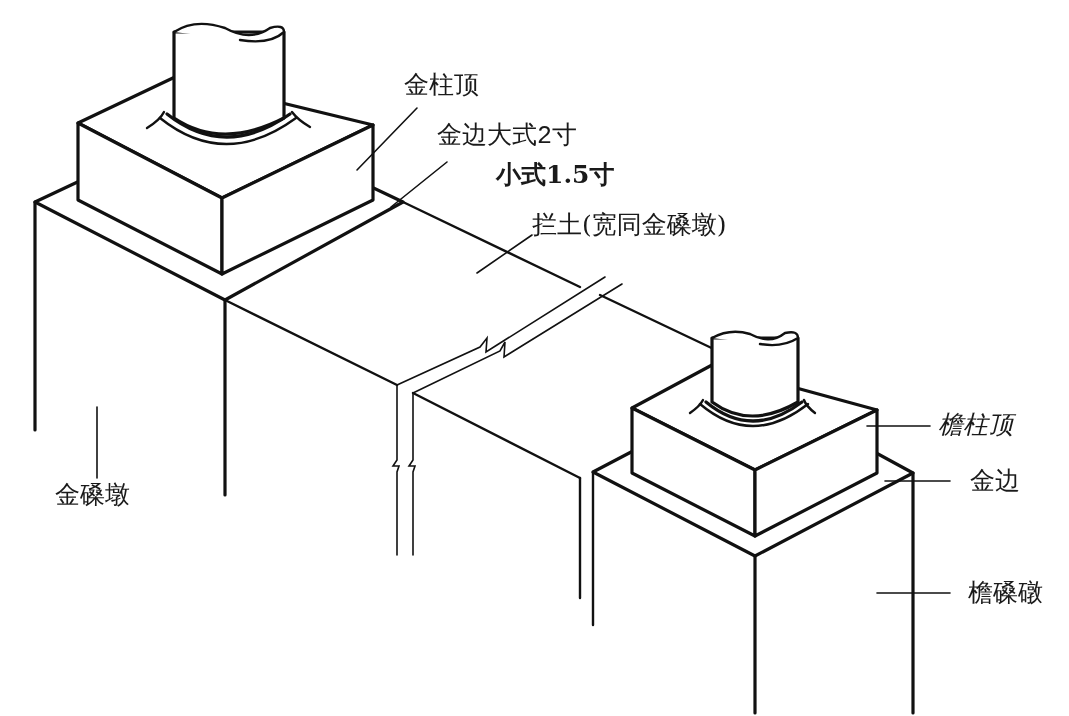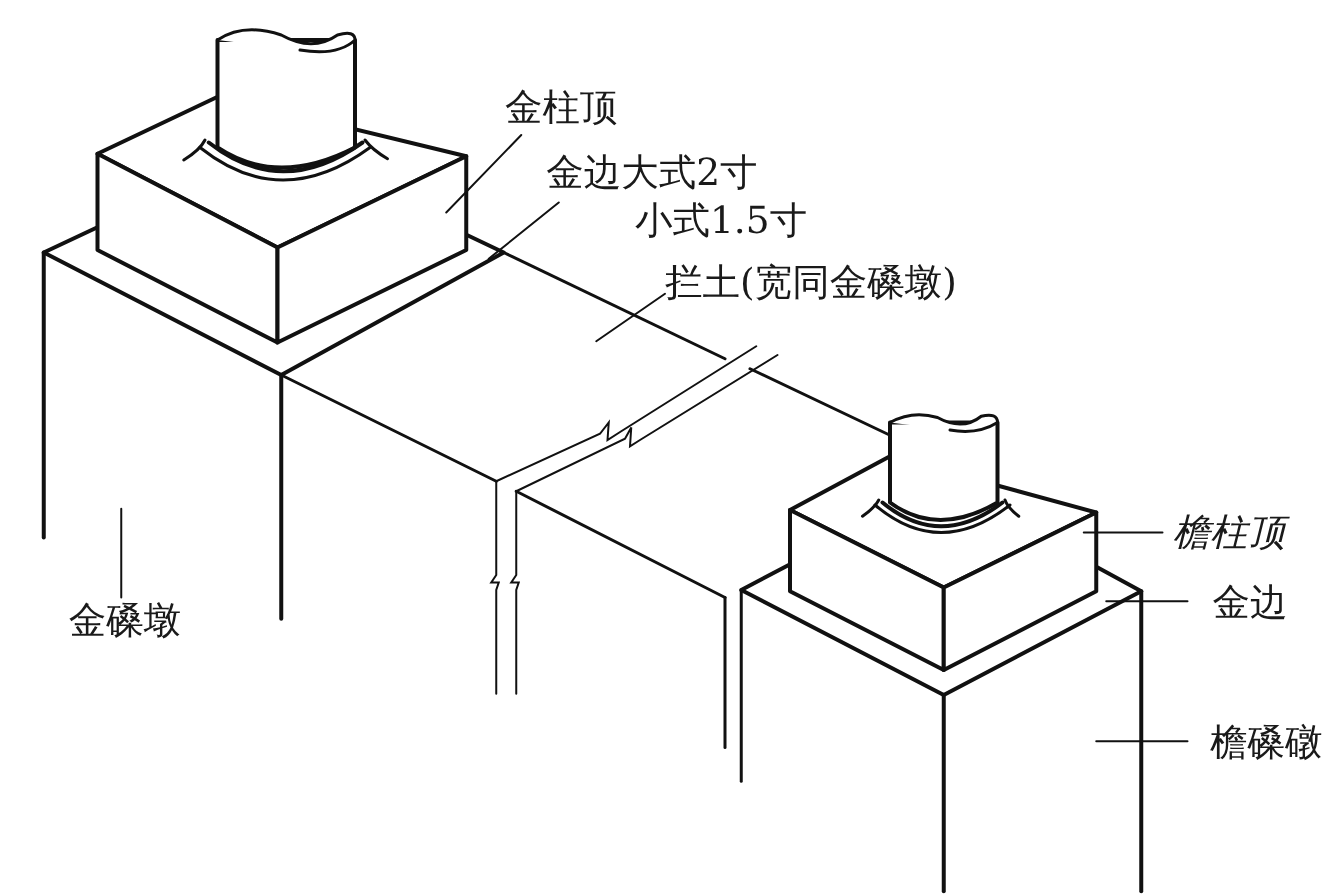--- a/index.html
+++ b/index.html
@@ -1,21 +1,21 @@
 <!DOCTYPE html>
 <html><head>
 <meta charset="utf-8">
 <style>
   html, body { margin: 0; padding: 0; background: #ffffff; }
   body { width: 1069px; height: 716px; overflow: hidden; position: relative; }
   #diagram { position: absolute; left: 0; top: 0; width: 1069px; height: 716px; }
   .label {
     position: absolute;
     font-family: "DejaVu Serif", "Liberation Serif", serif;
-    font-size: 30px;
+    font-size: 25px;
     color: #1a1a1a;
     white-space: nowrap;
     line-height: 1;
   }
   svg .thick { stroke: #111; stroke-width: 3.2; fill: none; stroke-linejoin: round; stroke-linecap: round; }
   svg .med { stroke: #111; stroke-width: 2.4; fill: none; stroke-linejoin: round; stroke-linecap: round; }
   svg .thin { stroke: #111; stroke-width: 1.6; fill: none; stroke-linecap: round; }
   svg .fillw { fill: #fff; }
 </style>
 </head>
@@ -87,19 +87,19 @@
     <line class="thin" x1="391" y1="207" x2="447" y2="162"></line>
     <line class="thin" x1="477" y1="273" x2="532" y2="235"></line>
     <line class="thin" x1="97" y1="407" x2="97" y2="478"></line>
     <line class="thin" x1="867" y1="426" x2="930" y2="426"></line>
     <line class="thin" x1="885" y1="481" x2="950" y2="481"></line>
     <line class="thin" x1="877" y1="593" x2="950" y2="593"></line>
   </g>
 </svg>
 
 <div class="label" style="left:404px;top:72px;">金柱顶</div>
-<div class="label" style="left:437px;top:124px;">金边大式2寸</div>
-<div class="label" style="left:508px;top:162px;">小式1.5寸</div>
+<div class="label" style="left:437px;top:124px;font-family:Liberation Mono, monospace;">金边大式2寸</div>
+<div class="label" style="left:496px;top:162px;font-weight:bold;">小式1.5寸</div>
 <div class="label" style="left:532px;top:212px;">拦土(宽同金磉墩)</div>
 <div class="label" style="left:55px;top:482px;">金磉墩</div>
 <div class="label" style="left:938px;top:412px;font-style:italic;">檐柱顶</div>
 <div class="label" style="left:970px;top:468px;text-align:center;">金边</div>
 <div class="label" style="left:968px;top:580px;">檐磉礅</div>
 
 </body></html>

